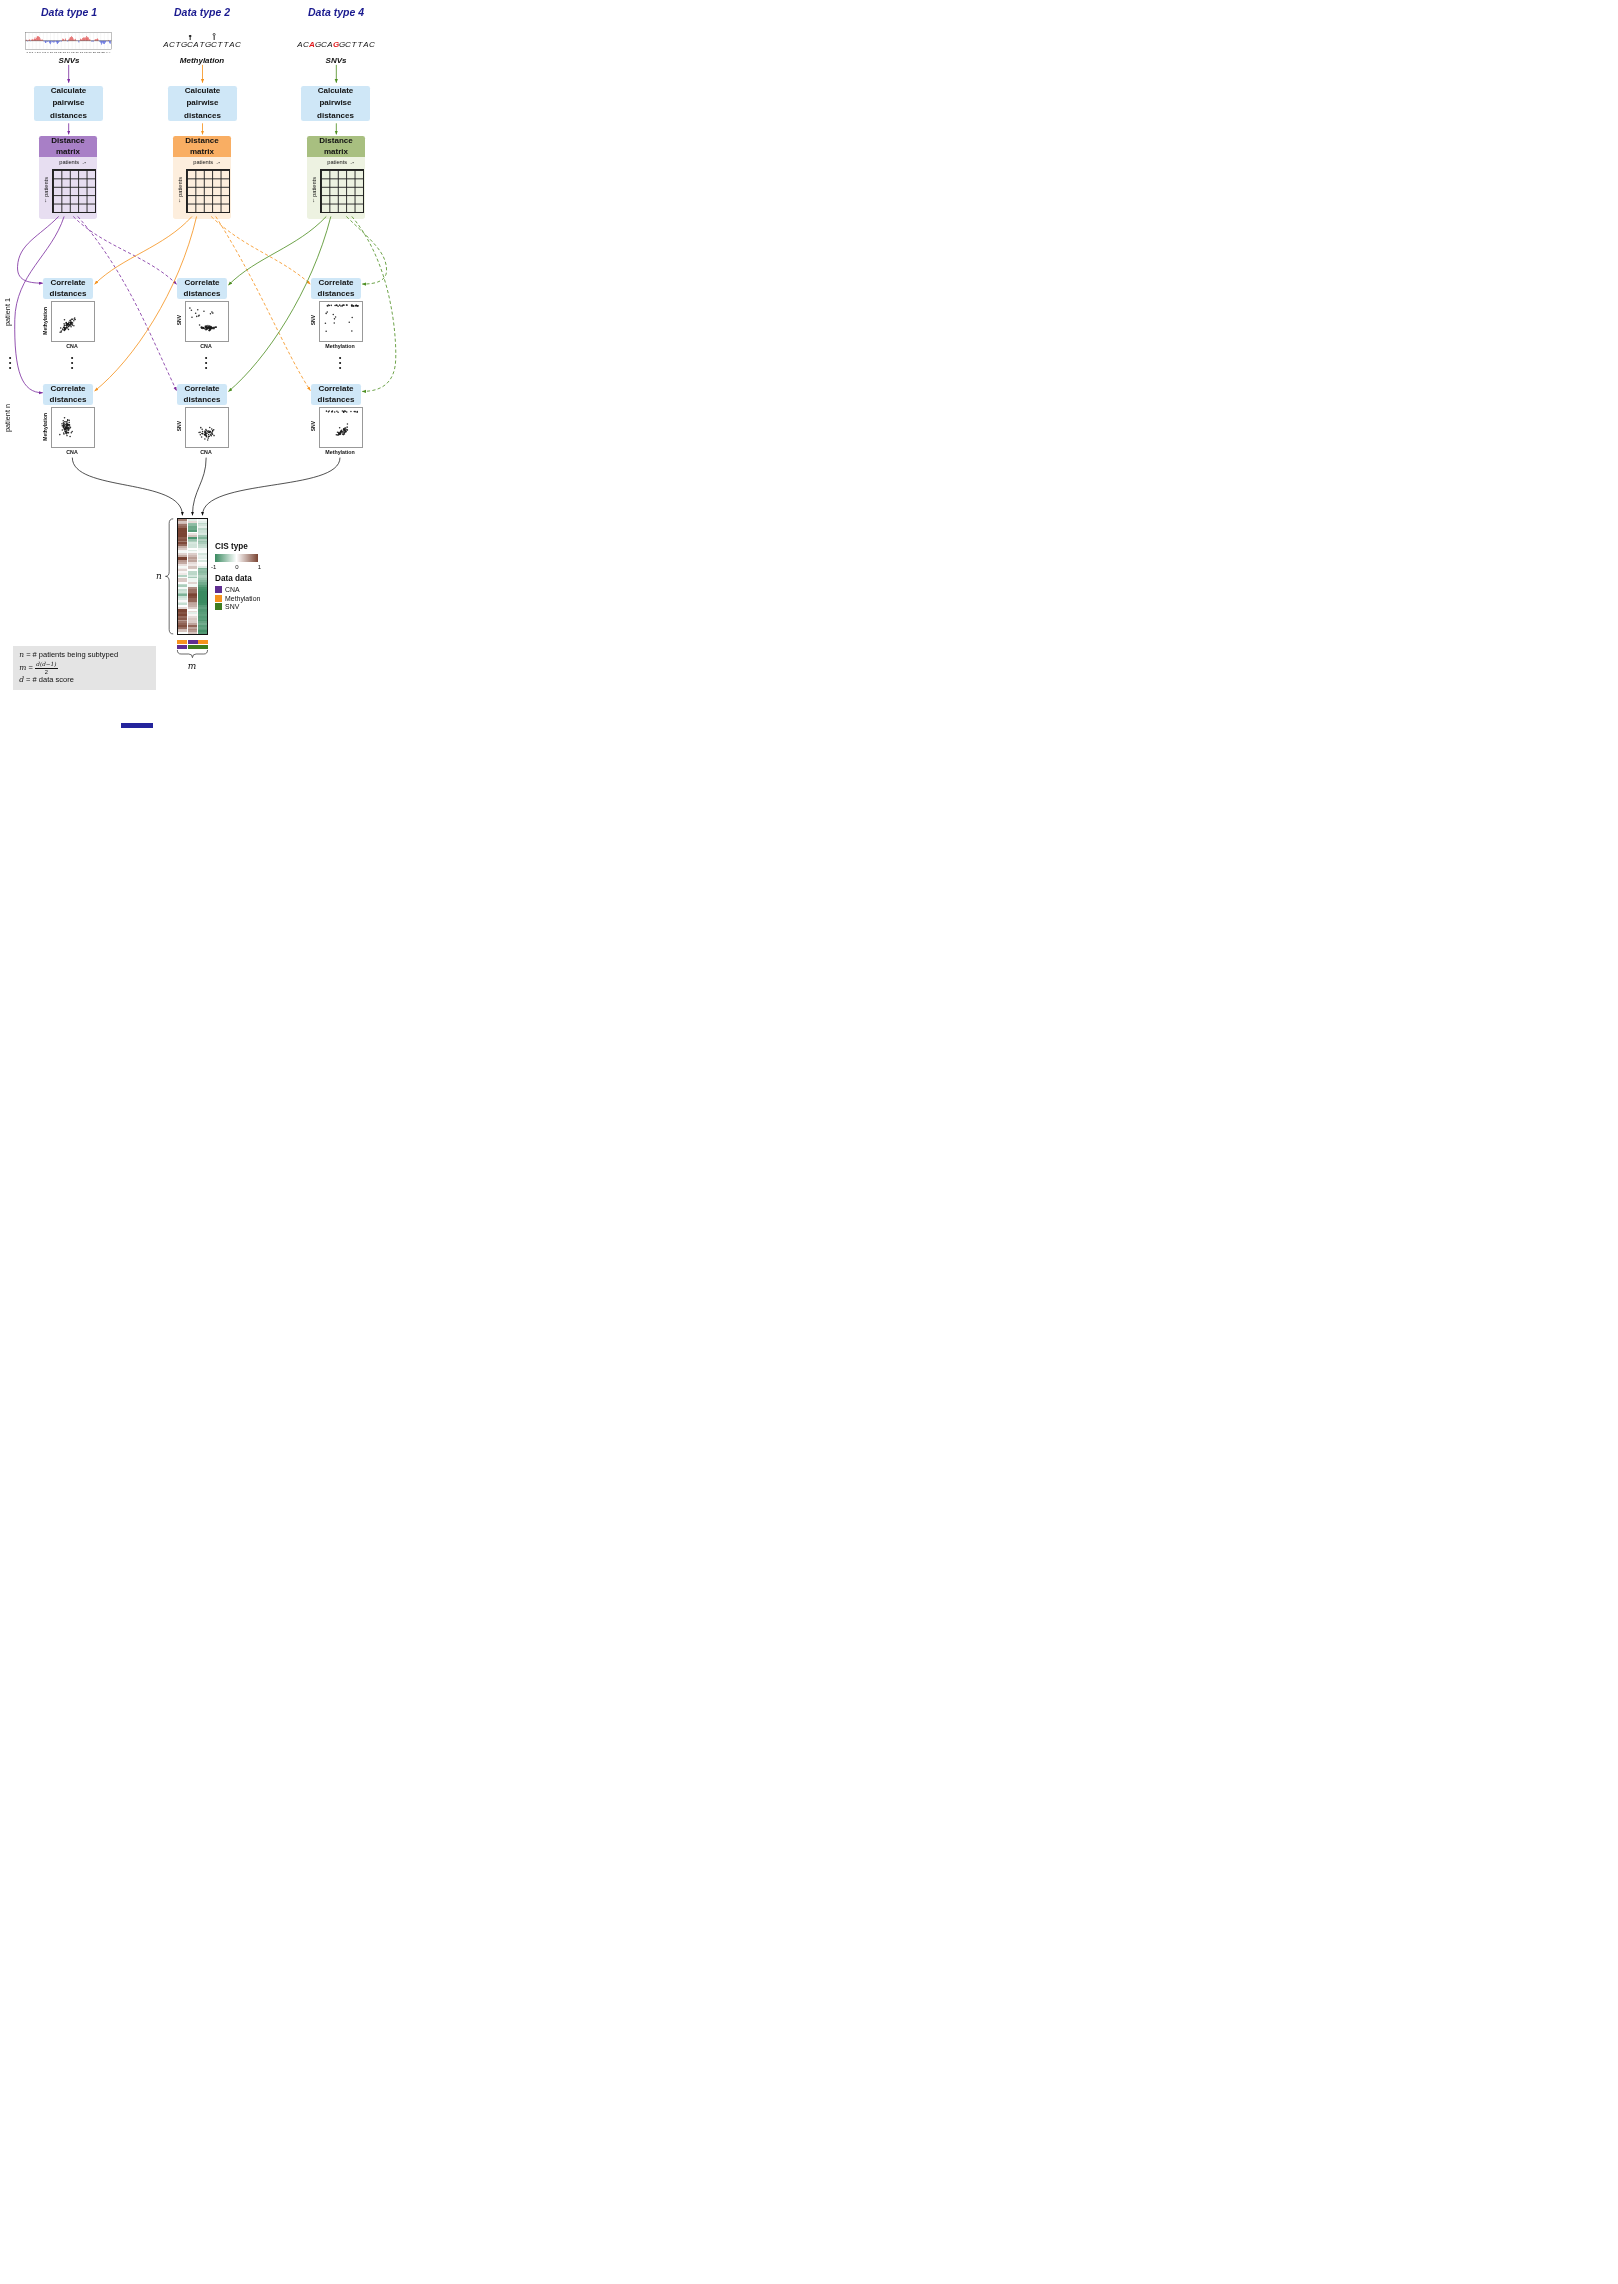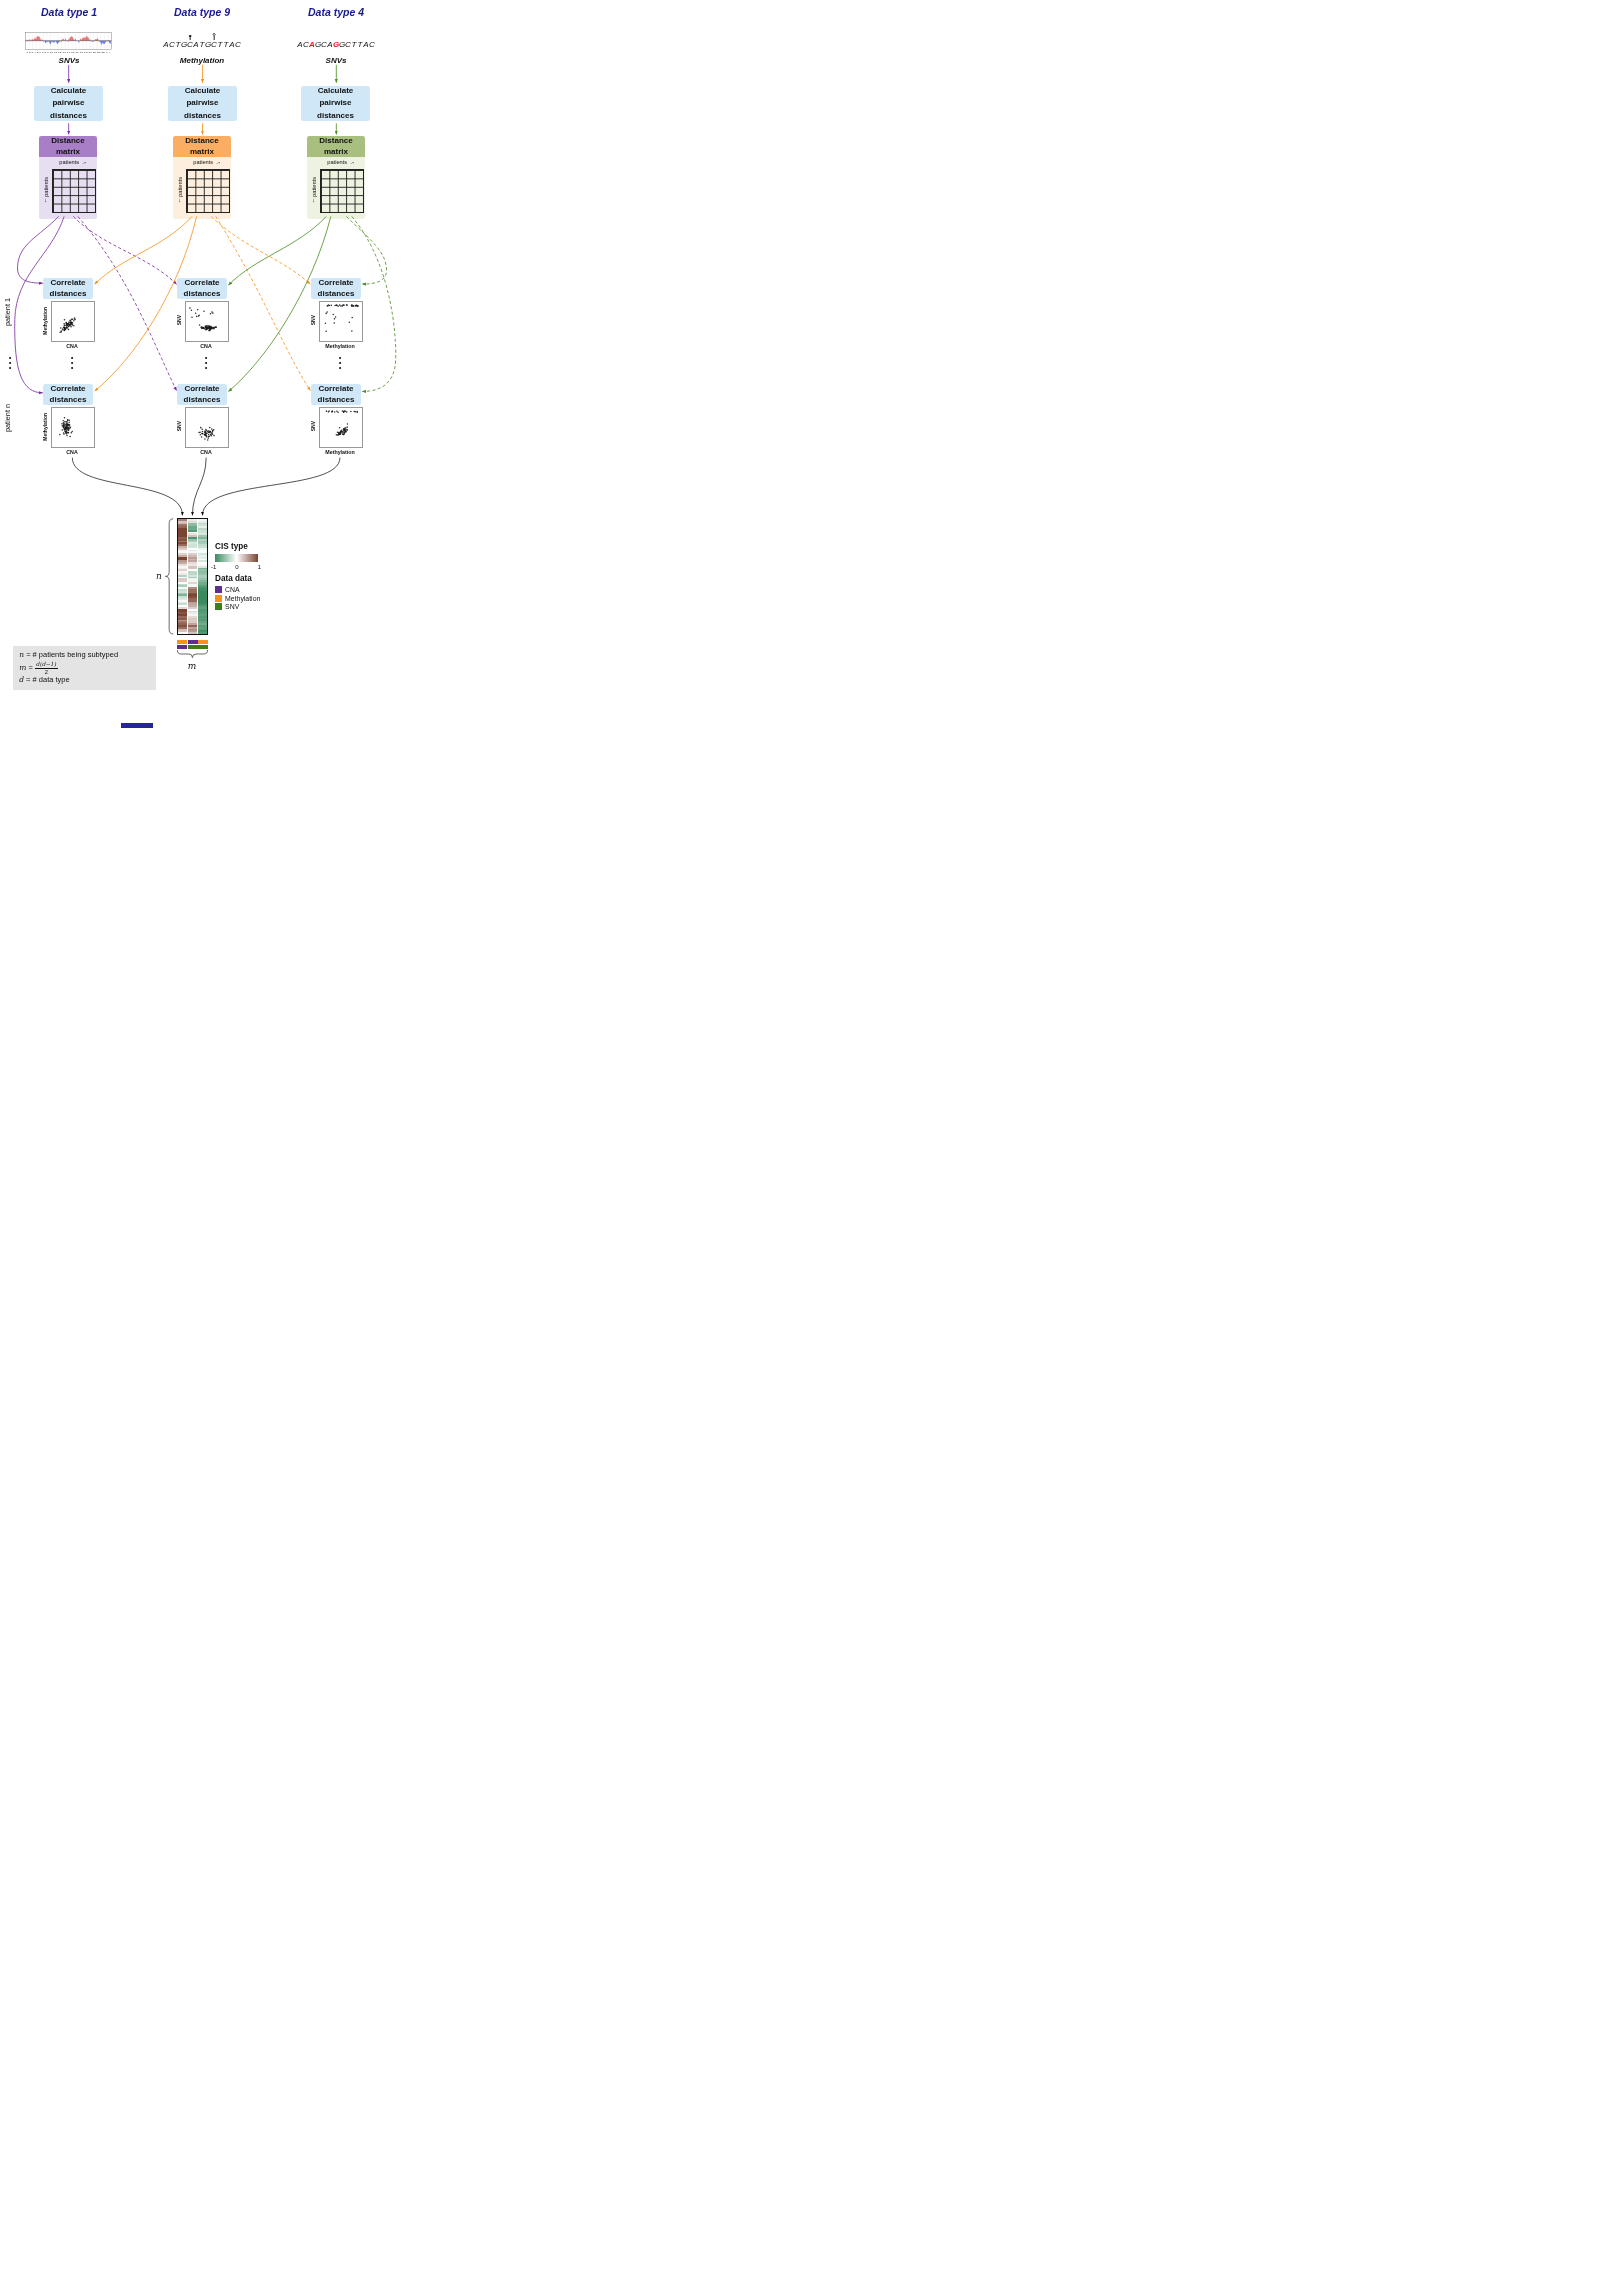--- a/index.html
+++ b/index.html
@@ -61,21 +61,21 @@
   .lolli.open .stem{height:4.1px;}
   #cna-wrap{z-index:2;}
   #footer-bar{z-index:2;}
 </style>
 </head>
 <body>
 
 <div id="stage">
 
   <div class="abs ctr col-header" style="left:69px;top:6.4px;">Data type 1</div>
-  <div class="abs ctr col-header" style="left:202px;top:6.4px;">Data type 9</div>
+  <div class="abs ctr col-header" style="left:202px;top:6.4px;">Data type 2</div>
   <div class="abs ctr col-header" style="left:336px;top:6.4px;">Data type 4</div>
 
   <div id="cna-wrap" class="abs" style="left:25px;top:32px;">
     <svg id="cna-svg" width="87" height="22" viewBox="0 0 190 48">
         <rect x="0.5" y="0.5" width="189" height="37" fill="#fff" stroke="#555" stroke-width="0.8"></rect>
         <line x1="8.833333333333332" y1="1" x2="8.833333333333332" y2="37" stroke="#ccc" stroke-width="0.4"></line>
         <line x1="16.666666666666664" y1="1" x2="16.666666666666664" y2="37" stroke="#ccc" stroke-width="0.4"></line>
         <line x1="24.5" y1="1" x2="24.5" y2="37" stroke="#ccc" stroke-width="0.4"></line>
         <line x1="32.33333333333333" y1="1" x2="32.33333333333333" y2="37" stroke="#ccc" stroke-width="0.4"></line>
         <line x1="40.166666666666664" y1="1" x2="40.166666666666664" y2="37" stroke="#ccc" stroke-width="0.4"></line>
@@ -1038,21 +1038,21 @@
     <div>
       <span class="mvar">m</span>
       <span>=</span>
       <span class="frac">
         <span class="num mvar">d(d−1)</span>
         <span class="den">2</span>
       </span>
     </div>
     <div>
       <span class="mvar">d</span>
-      <span>= # data type</span>
+      <span>= # data score</span>
     </div>
   </div>
 
   <div id="footer-bar" class="abs" style="left: 121px; top: 723px; width: 32px; height: 5.5px; background: rgb(36, 36, 156);"></div>
 
   <svg class="overlay" width="405" height="728" viewBox="0 0 886 1594">
     <defs>
       <marker id="ah-purple" markerUnits="userSpaceOnUse" markerWidth="10" markerHeight="8" refX="8" refY="3.5" orient="auto">
           <path d="M0,0 L9,3.5 L0,7 Z" fill="#7d2ea0"></path>
         </marker>

